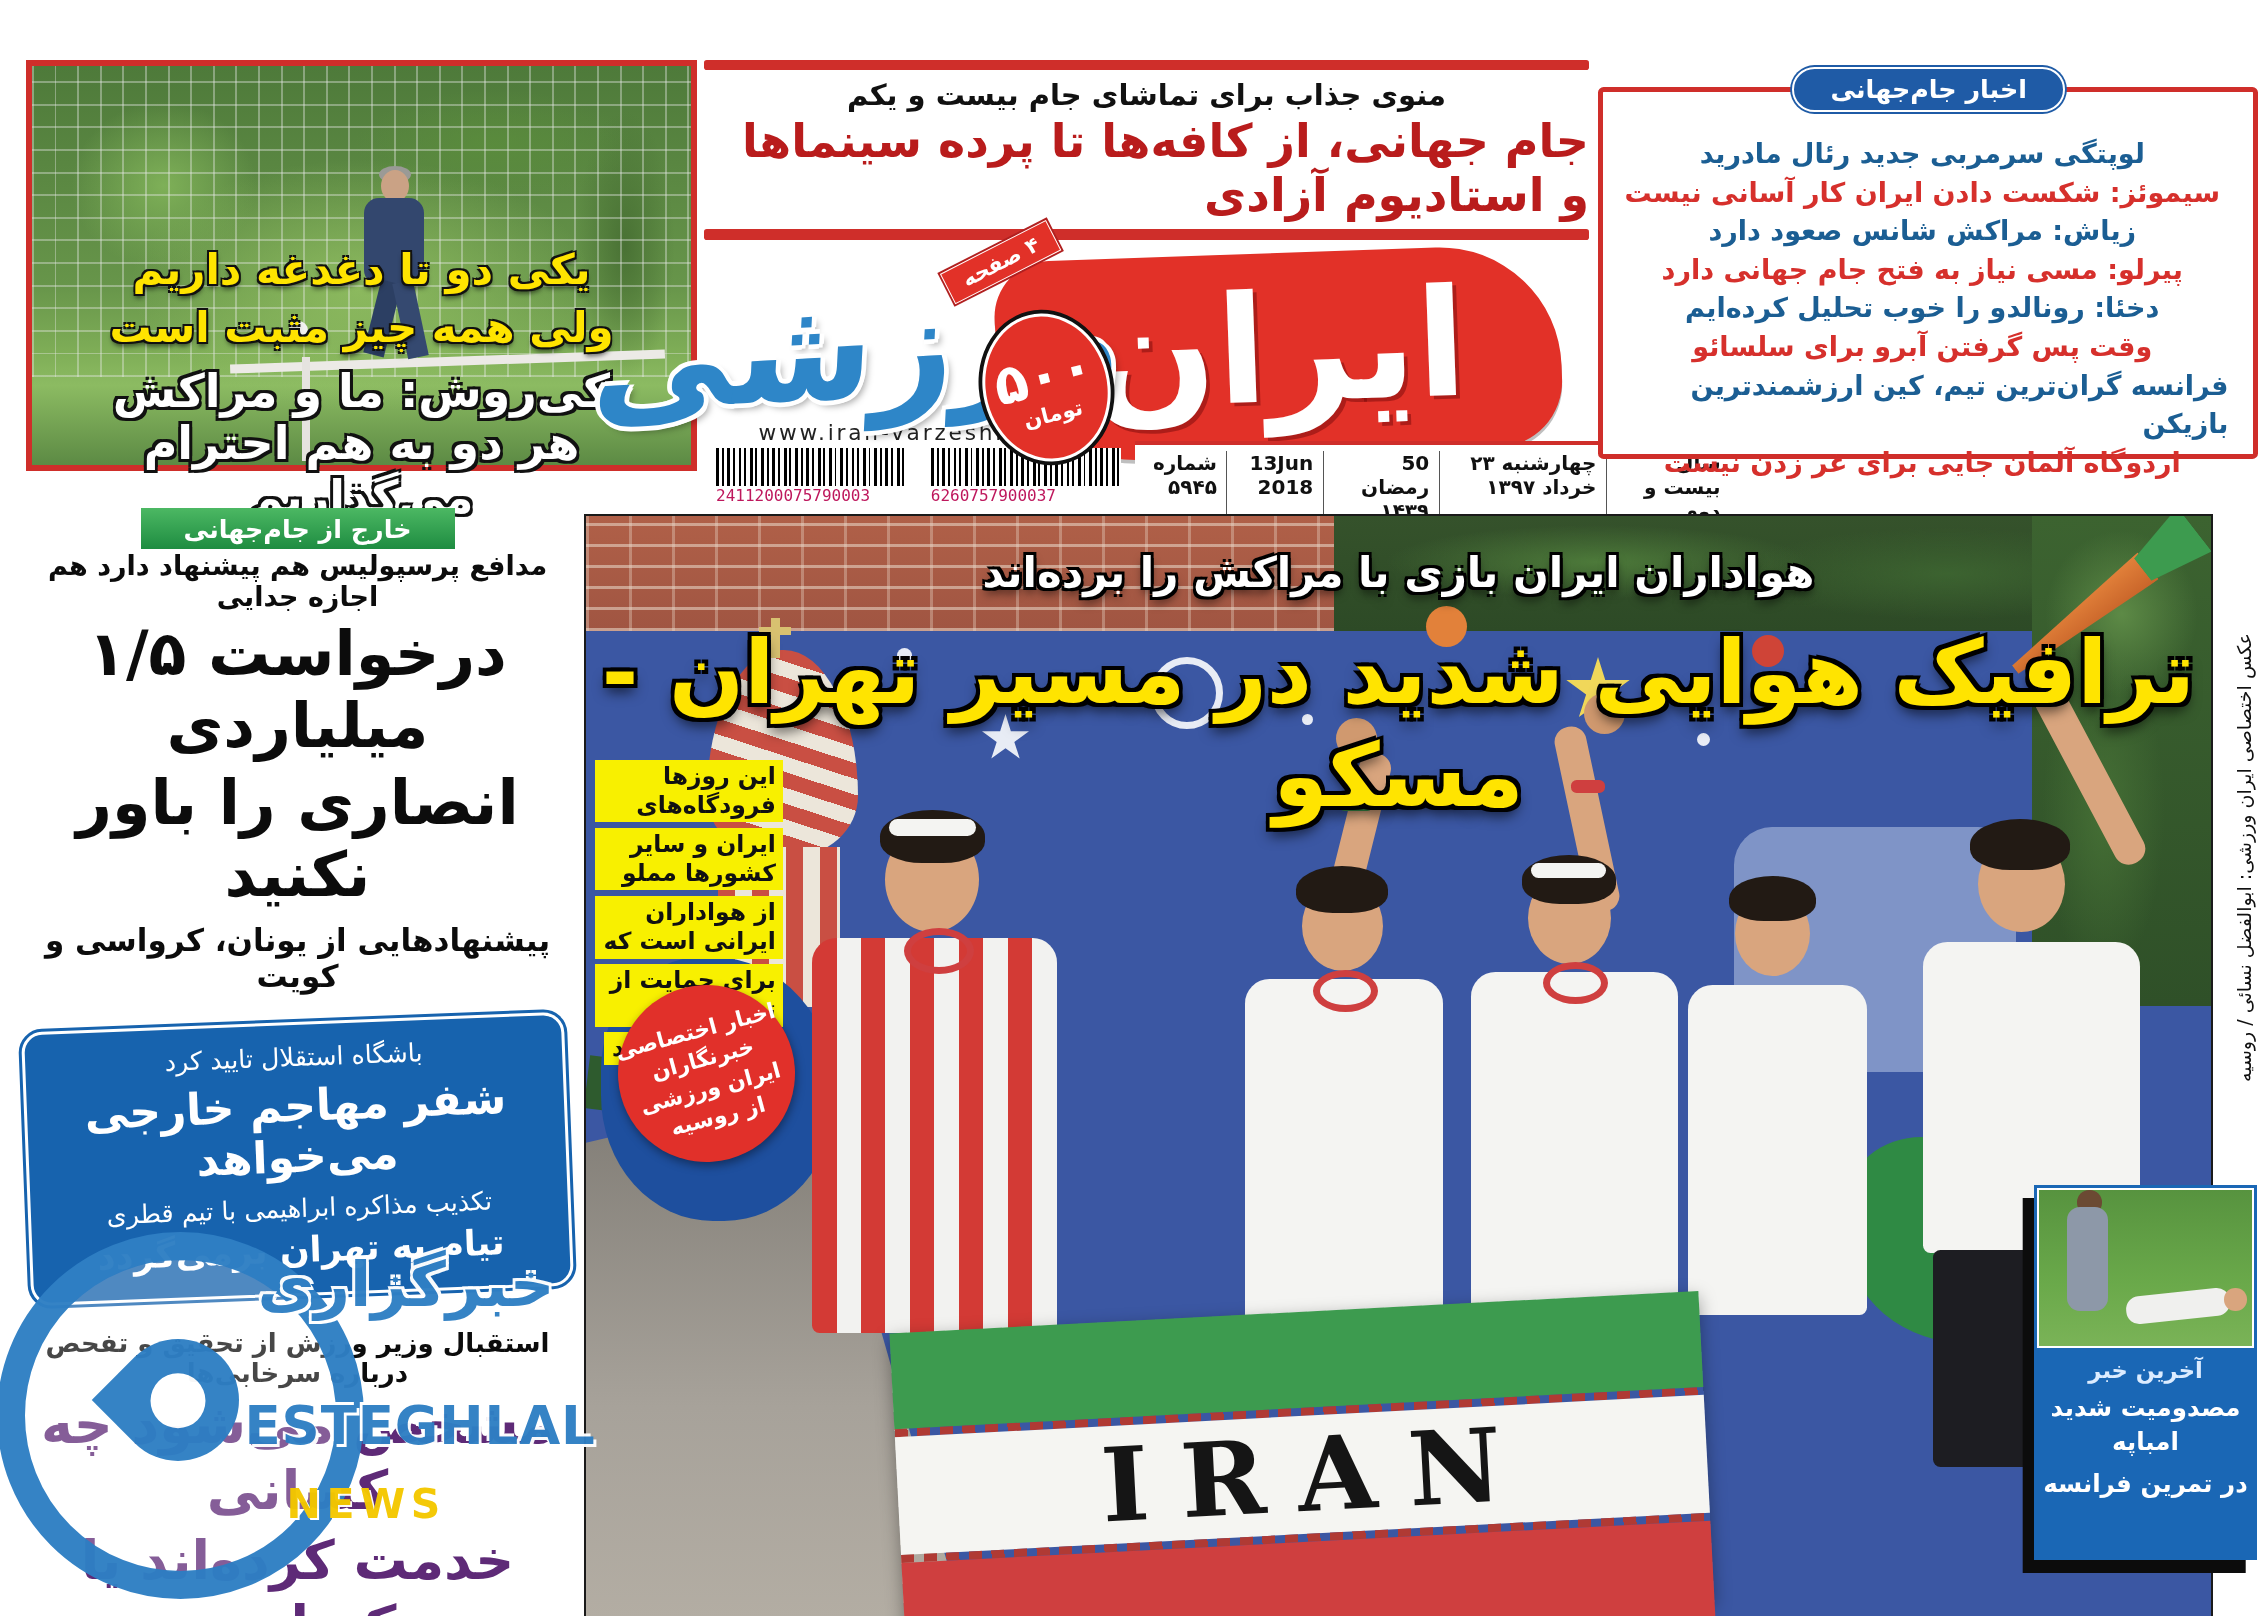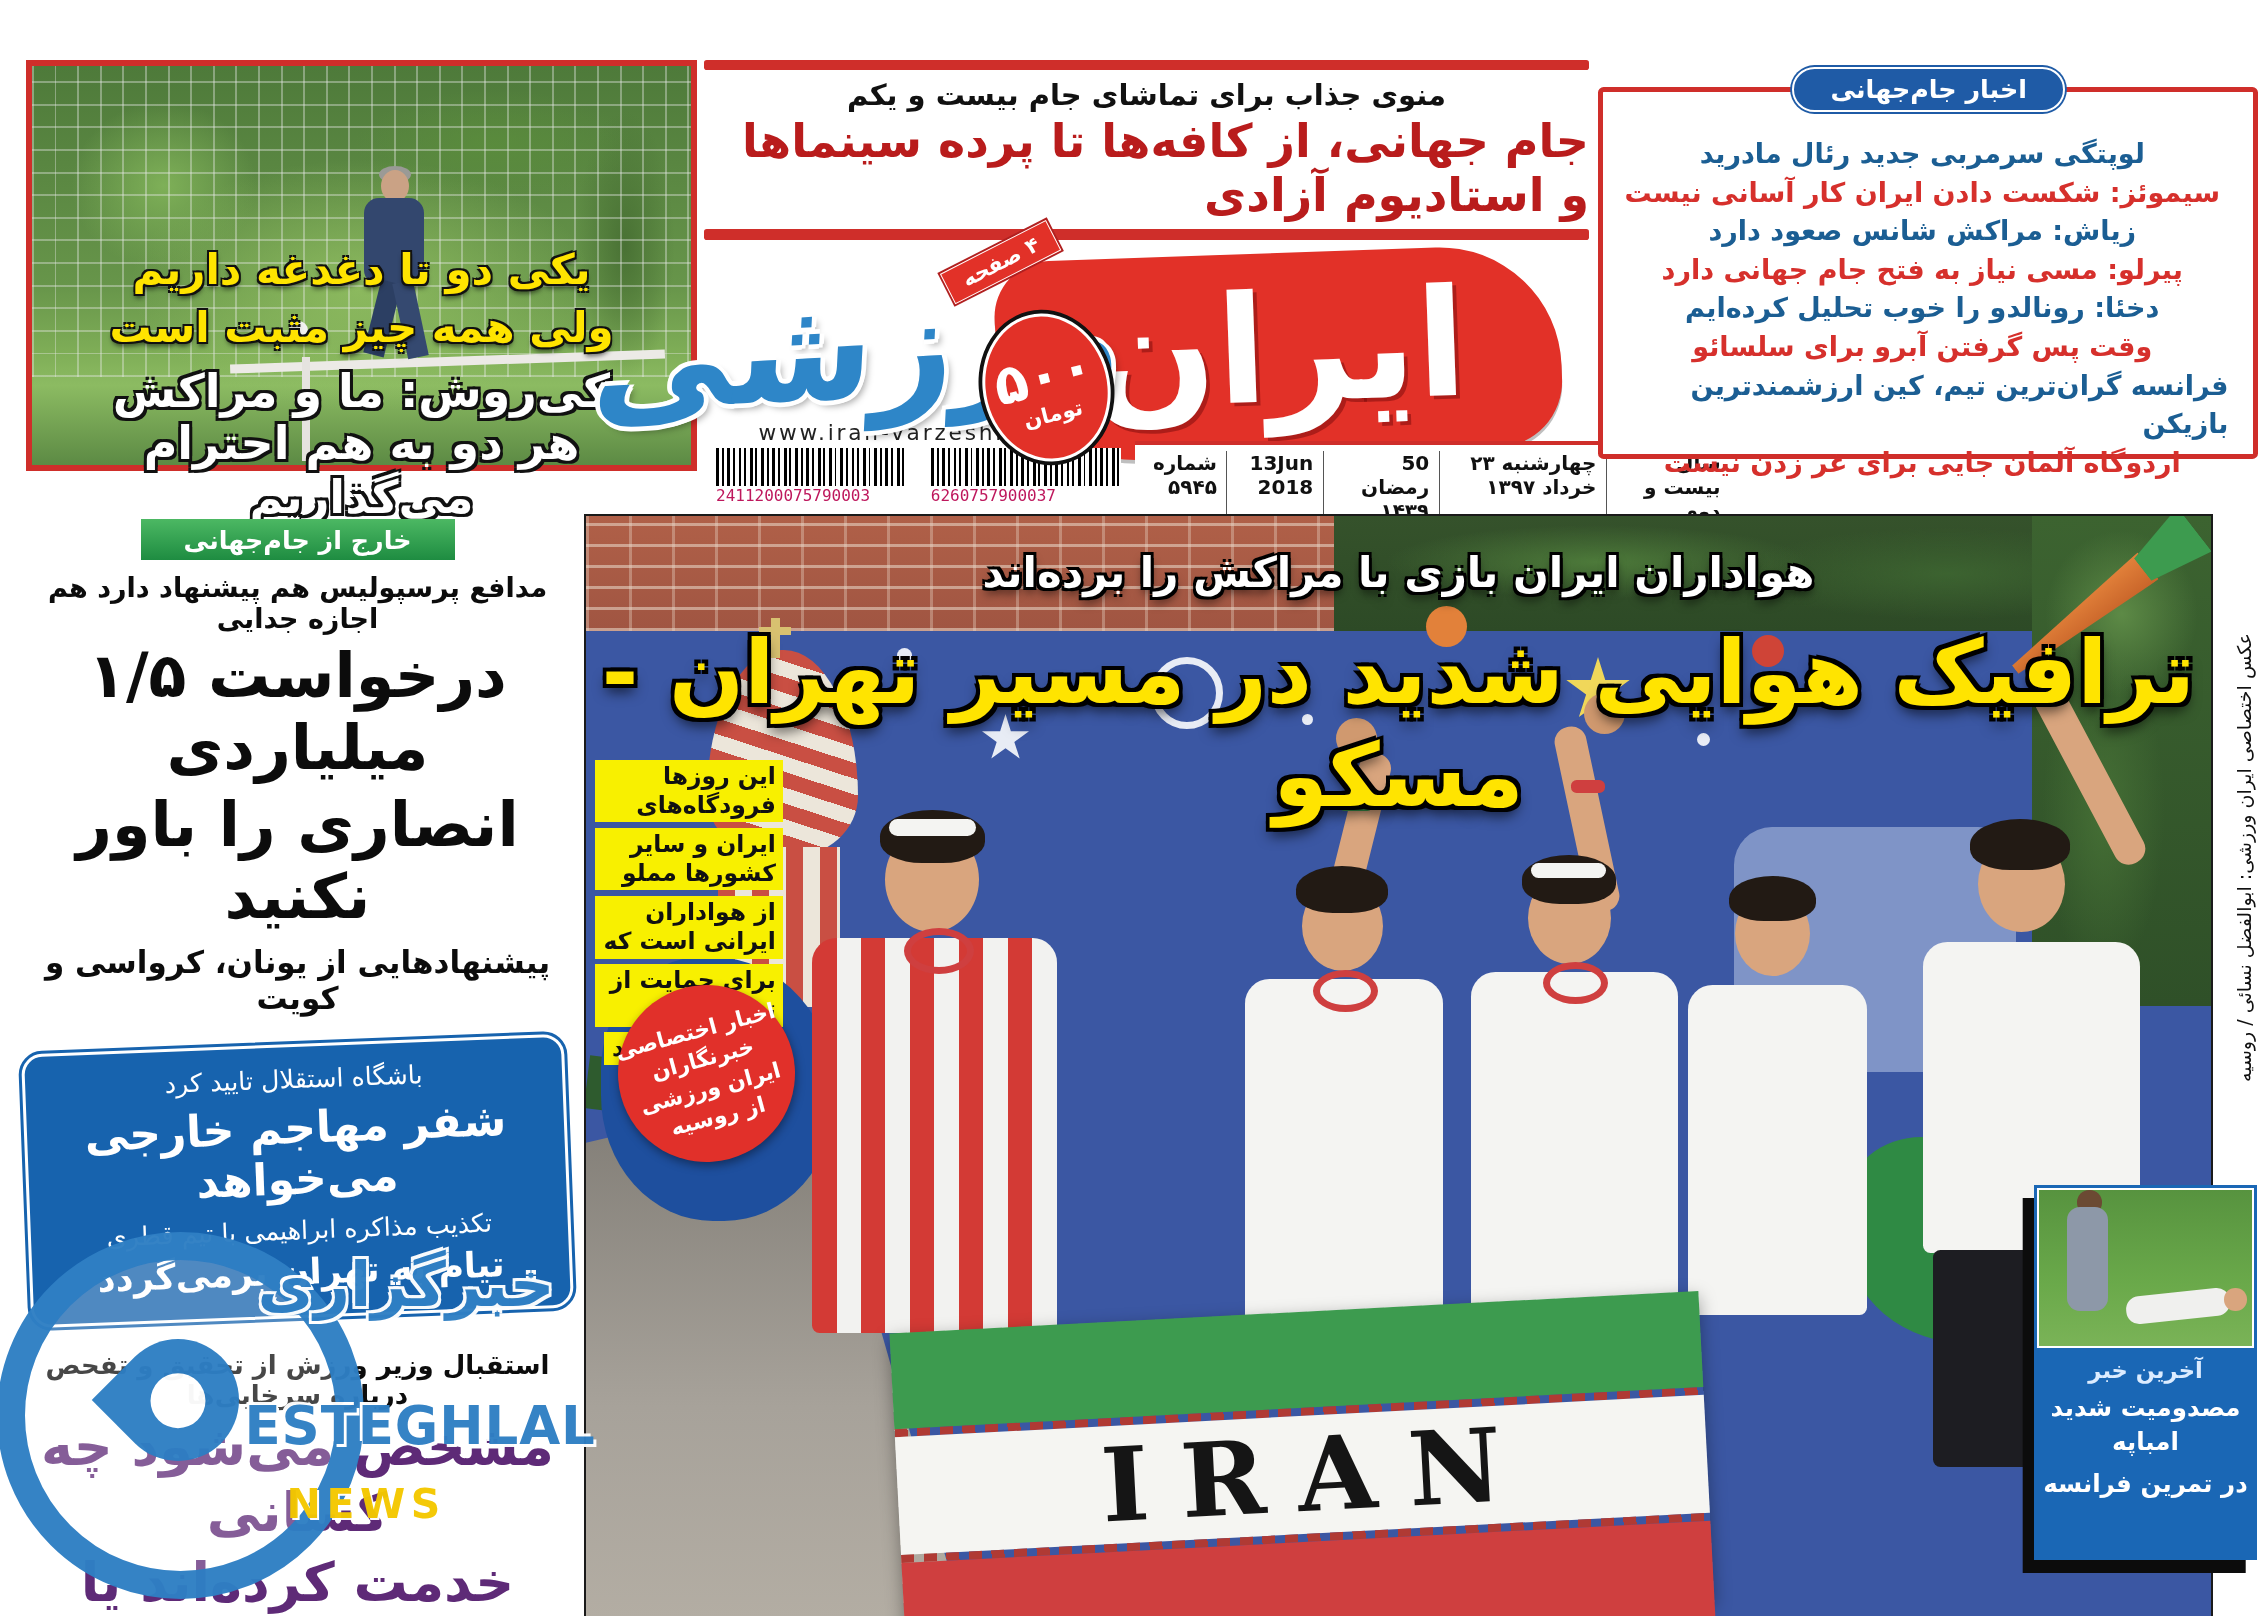--- a/index.html
+++ b/index.html
@@ -68,21 +68,21 @@
   
   .wc-box{left:1598px;top:87px;width:650px;height:362px;border:5.6px solid #cf2e2a;border-radius:5.6px;background:#fff;}
   .wc-pill{position:absolute;top:-25.4px;right:188px;background:#1f5ba6;color:#fff;font-size:25.4px;font-weight:bold;
     padding:5.6px 36px;border-radius:26px;border:2.8px solid #fff;box-shadow:0 0 0 1.9px #1f5ba6;}
   .wc-list{padding:43px 24.5px 7.5px 13px;display:flex;flex-direction:column;align-items:center;}
   .wc-item{font-size:27px;font-weight:bold;text-align:right;line-height:1.43;letter-spacing:-0.5px;}
   .c-blue{color:#1b5e93;} .c-red{color:#d6302c;}
 
   
   .left-col{left:13px;top:507px;width:569px;text-align:center;color:#0c0c0c;}
-  .green-label{display:block;width:max-content;margin:12px auto;background:linear-gradient(180deg,#4cb863,#1e8c41);
+  .green-label{display:block;width:max-content;margin:1px auto;background:linear-gradient(180deg,#4cb863,#1e8c41);
     color:#fff;font-size:25.4px;font-weight:bold;padding:5.6px 43px;}
   .ansari-k{font-size:27px;font-weight:bold;}
   .ansari-h{font-size:62px;font-weight:900;line-height:1.16;letter-spacing:-1.9px;margin-top:5.6px;}
   .ansari-s{font-size:31px;font-weight:800;margin-top:11.3px;}
   .est-box{margin:28px 13px 0;background:#1763ae;border:3.8px solid #fff;outline:3.8px solid #1763ae;border-radius:21px;
     transform:rotate(-2.2deg);color:#fff;padding:17px 7.5px 22.6px;}
   .est-k{font-size:25.4px;}
   .est-h{font-size:44px;font-weight:900;margin-top:7.5px;letter-spacing:-0.9px;}
   .est-s1{font-size:25.4px;margin-top:11.3px;}
   .est-s2{font-size:35px;font-weight:800;margin-top:7.5px;}

